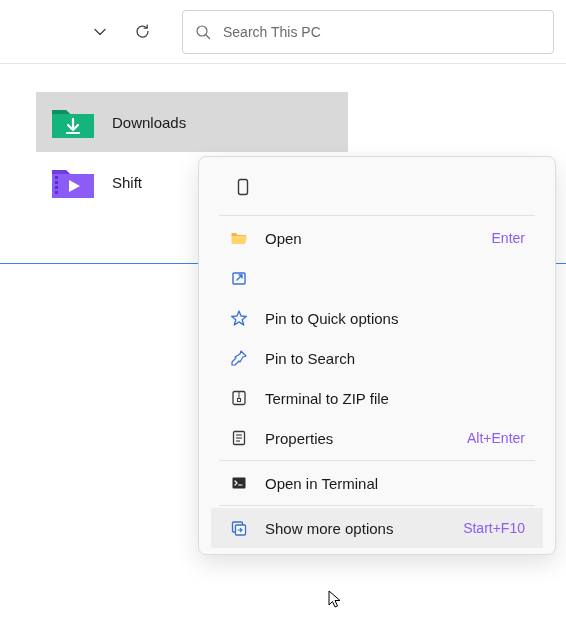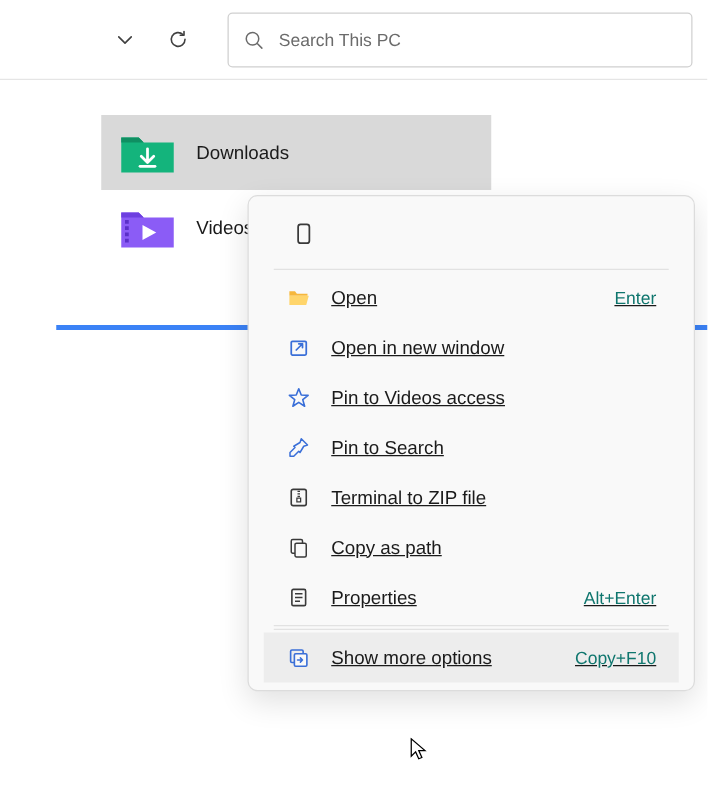--- a/index.html
+++ b/index.html
@@ -58,23 +58,22 @@
     font-size: 14px;
     color: #1a1a1a;
     background: transparent;
   }
   .search-box input::placeholder { color: #6b6b6b; }
 
   
   .content {
     padding: 28px 8px 0 8px;
     position: relative;
-    border-bottom: 4px solid #3b82f6;
+    border-bottom: 1px solid #3b82f6;
     height: 200px;
-    margin-left: 45px;
   }
   .folder-row {
     display: flex;
     align-items: center;
     gap: 16px;
     padding: 12px 14px;
     width: 312px;
     margin-left: 28px;
   }
   .folder-row.selected {
@@ -95,21 +94,20 @@
   .context-menu {
     position: absolute;
     left: 198px;
     top: 156px;
     width: 358px;
     background: #f9f9f9;
     border: 1px solid #dcdcdc;
     border-radius: 8px;
     box-shadow: 0 8px 24px rgba(0,0,0,0.12);
     padding: 6px 12px;
-    text-decoration: underline;
   }
   .cm-toprow {
     display: flex;
     align-items: center;
     gap: 8px;
     padding: 8px 14px 10px 14px;
   }
   .cm-topbtn {
     width: 36px;
     height: 32px;
@@ -130,21 +128,21 @@
     padding: 10px 18px;
     font-size: 15px;
     position: relative;
   }
   .cm-item:hover, .cm-item.hover {
     background: #ededed;
     justify-content: flex-end;
   }
   .cm-item .mi-label { flex: 1; }
   .cm-item .mi-accel {
-    color: #0f766e;
+    color: #8b5cf6;
     font-size: 14px;
   }
   .mi-icon {
     width: 20px;
     height: 20px;
     display: flex;
     align-items: center;
     justify-content: center;
     color: #3a3a3a;
   }
@@ -202,21 +200,21 @@
       <svg width="46" height="36" viewBox="0 0 46 36">
         <path d="M2 6 L16 6 L20 10 L44 10 L44 34 L2 34 Z" fill="#8b5cf6"></path>
         <path d="M2 6 L16 6 L20 10 L2 10 Z" fill="#6d3fe0"></path>
         <rect x="5" y="12" width="3" height="3" fill="#5b2fc9"></rect>
         <rect x="5" y="17" width="3" height="3" fill="#5b2fc9"></rect>
         <rect x="5" y="22" width="3" height="3" fill="#5b2fc9"></rect>
         <rect x="5" y="27" width="3" height="3" fill="#5b2fc9"></rect>
         <path d="M19 16 L30 22 L19 28 Z" fill="#ffffff"></path>
       </svg>
     </div>
-    <span class="folder-label">Videos</span>
+    <span class="folder-label">Shift</span>
   </div>
 
 </div>
 
 <div class="context-menu">
 
   <div class="cm-toprow">
     <div class="cm-topbtn">
       <svg width="18" height="20" viewBox="0 0 18 20">
         <rect x="4.5" y="2.5" width="9" height="15" rx="2" stroke="#3a3a3a" stroke-width="1.4" fill="none"></rect>
@@ -237,30 +235,29 @@
     <span class="mi-accel">Enter</span>
   </div>
 
   <div class="cm-item">
     <span class="mi-icon">
       <svg width="18" height="18" viewBox="0 0 18 18">
         <rect x="3" y="4" width="12" height="11" rx="1" stroke="#3a6fd8" stroke-width="1.4" fill="none"></rect>
         <path d="M7 11 L12 6 M9 6 L12 6 L12 9" stroke="#3a6fd8" stroke-width="1.4" fill="none" stroke-linecap="round" stroke-linejoin="round"></path>
       </svg>
     </span>
-    <span class="mi-label">Open in new window</span>
   </div>
 
   <div class="cm-item">
     <span class="mi-icon">
       <svg width="18" height="18" viewBox="0 0 18 18">
         <path d="M9 2 L11 7 L16.5 7.3 L12.2 10.7 L13.7 16 L9 12.9 L4.3 16 L5.8 10.7 L1.5 7.3 L7 7 Z" stroke="#3a6fd8" stroke-width="1.3" fill="none" stroke-linejoin="round"></path>
       </svg>
     </span>
-    <span class="mi-label">Pin to Videos access</span>
+    <span class="mi-label">Pin to Quick options</span>
   </div>
 
   <div class="cm-item">
     <span class="mi-icon">
       <svg width="18" height="18" viewBox="0 0 18 18">
         <path d="M11 2 L16 7 L13 8 L10 13 L9 12 L5 16 L2 16 L2 13 L6 9 L5 8 L10 5 Z" stroke="#3a6fd8" stroke-width="1.2" fill="none" stroke-linejoin="round"></path>
       </svg>
     </span>
     <span class="mi-label">Pin to Search</span>
   </div>
@@ -271,57 +268,58 @@
         <rect x="3" y="2.5" width="12" height="13" rx="1.5" stroke="#3a3a3a" stroke-width="1.3" fill="none"></rect>
         <line x1="8" y1="4" x2="10" y2="4" stroke="#3a3a3a" stroke-width="1"></line>
         <line x1="8" y1="6" x2="10" y2="6" stroke="#3a3a3a" stroke-width="1"></line>
         <line x1="8" y1="8" x2="10" y2="8" stroke="#3a3a3a" stroke-width="1"></line>
         <rect x="7.5" y="9.5" width="3" height="3" stroke="#3a3a3a" stroke-width="1" fill="none"></rect>
       </svg>
     </span>
     <span class="mi-label">Terminal to ZIP file</span>
   </div>
 
-  <div class="cm-item">
-    <span class="mi-icon">
-      <svg width="18" height="18" viewBox="0 0 18 18">
-        <rect x="3" y="2.5" width="9" height="11" rx="1.2" stroke="#3a3a3a" stroke-width="1.2" fill="none"></rect>
-        <rect x="6" y="5.5" width="9" height="11" rx="1.2" stroke="#3a3a3a" stroke-width="1.2" fill="#f9f9f9"></rect>
-      </svg>
-    </span>
-    <span class="mi-label">Copy as path</span>
-  </div>
 
   <div class="cm-item">
     <span class="mi-icon">
       <svg width="18" height="18" viewBox="0 0 18 18">
         <rect x="3.5" y="2.5" width="11" height="13" rx="1.2" stroke="#3a3a3a" stroke-width="1.3" fill="none"></rect>
         <line x1="6" y1="6" x2="12" y2="6" stroke="#3a3a3a" stroke-width="1.1"></line>
         <line x1="6" y1="9" x2="12" y2="9" stroke="#3a3a3a" stroke-width="1.1"></line>
         <line x1="6" y1="12" x2="10" y2="12" stroke="#3a3a3a" stroke-width="1.1"></line>
       </svg>
     </span>
     <span class="mi-label">Properties</span>
     <span class="mi-accel">Alt+Enter</span>
   </div>
 
   <div class="cm-sep"></div>
 
+  <div class="cm-item">
+    <span class="mi-icon">
+      <svg width="18" height="18" viewBox="0 0 18 18">
+        <rect x="2.5" y="3.5" width="13" height="11" rx="1" fill="#2b2b2b"></rect>
+        <path d="M5 7 L7 9 L5 11" stroke="#ffffff" stroke-width="1.2" fill="none" stroke-linecap="round" stroke-linejoin="round"></path>
+        <line x1="8.5" y1="11" x2="12" y2="11" stroke="#ffffff" stroke-width="1.2" stroke-linecap="round"></line>
+      </svg>
+    </span>
+    <span class="mi-label">Open in Terminal</span>
+  </div>
 
   <div class="cm-sep"></div>
 
   <div class="cm-item hover">
     <span class="mi-icon">
       <svg width="18" height="18" viewBox="0 0 18 18">
         <rect x="2.5" y="3" width="10" height="10" rx="1" stroke="#3a6fd8" stroke-width="1.3" fill="none"></rect>
         <rect x="5.5" y="6" width="10" height="10" rx="1" stroke="#3a6fd8" stroke-width="1.3" fill="#f9f9f9"></rect>
         <path d="M8 11 L12 11 M12 11 L10.3 9.3 M12 11 L10.3 12.7" stroke="#3a6fd8" stroke-width="1.2" fill="none" stroke-linecap="round" stroke-linejoin="round"></path>
       </svg>
     </span>
     <span class="mi-label">Show more options</span>
-    <span class="mi-accel">Copy+F10</span>
+    <span class="mi-accel">Start+F10</span>
   </div>
 
 </div>
 
 <svg class="cursor" width="16" height="20" viewBox="0 0 16 20">
   <path d="M1 1 L1 15 L4.5 11.5 L7 17 L9.5 16 L7 10.5 L12 10.5 Z" fill="#ffffff" stroke="#000000" stroke-width="1"></path>
 </svg>
 
 </body></html>

